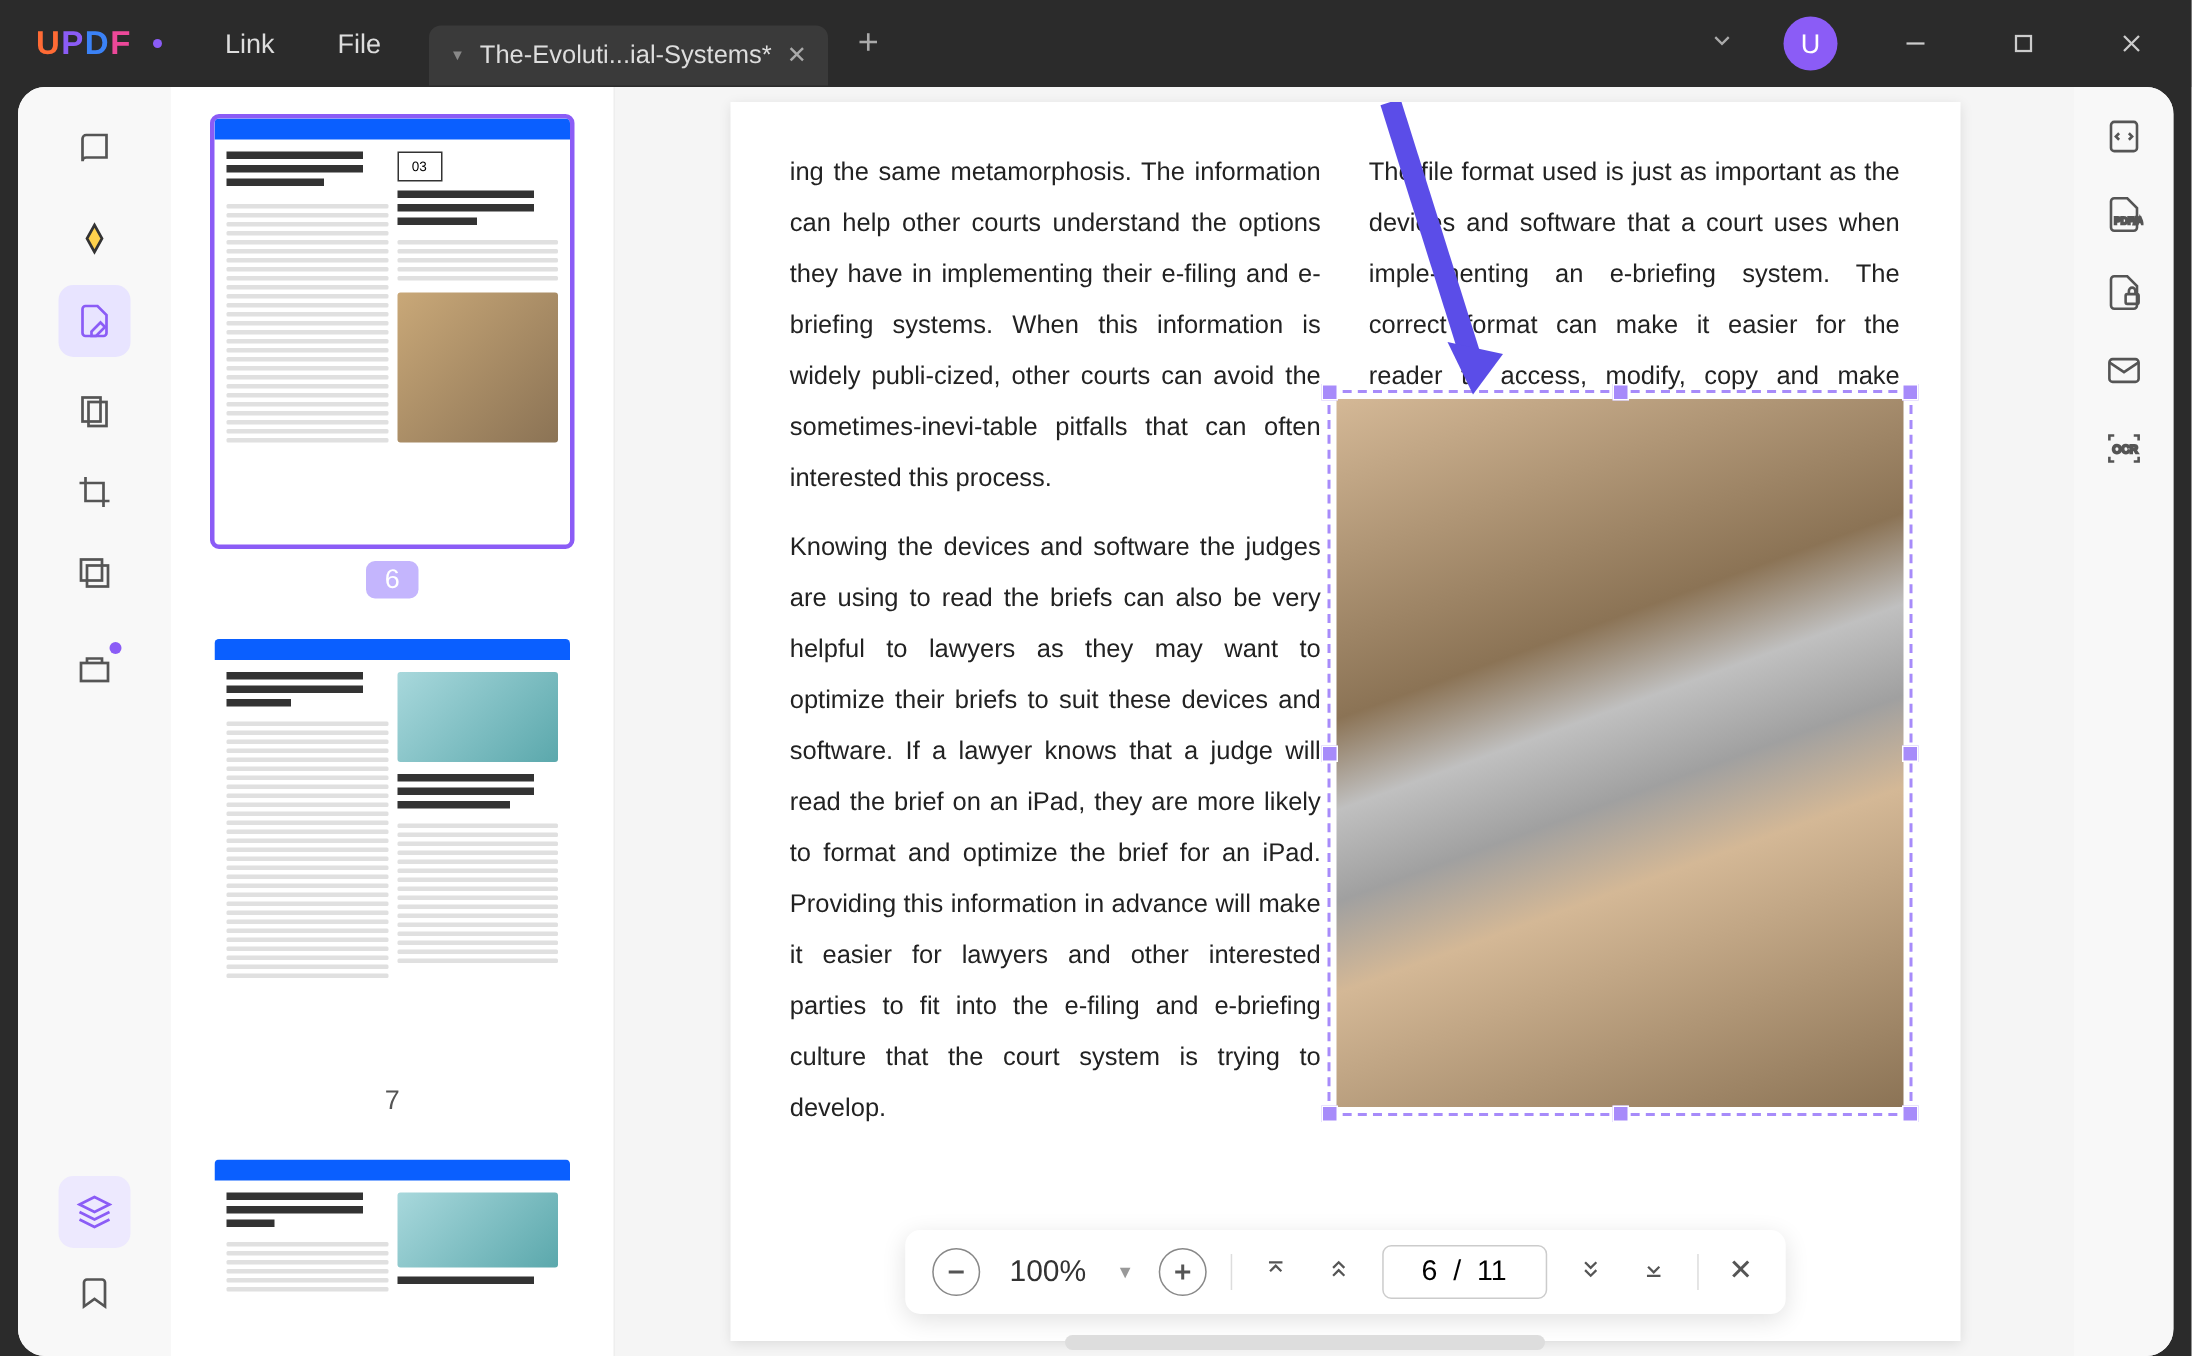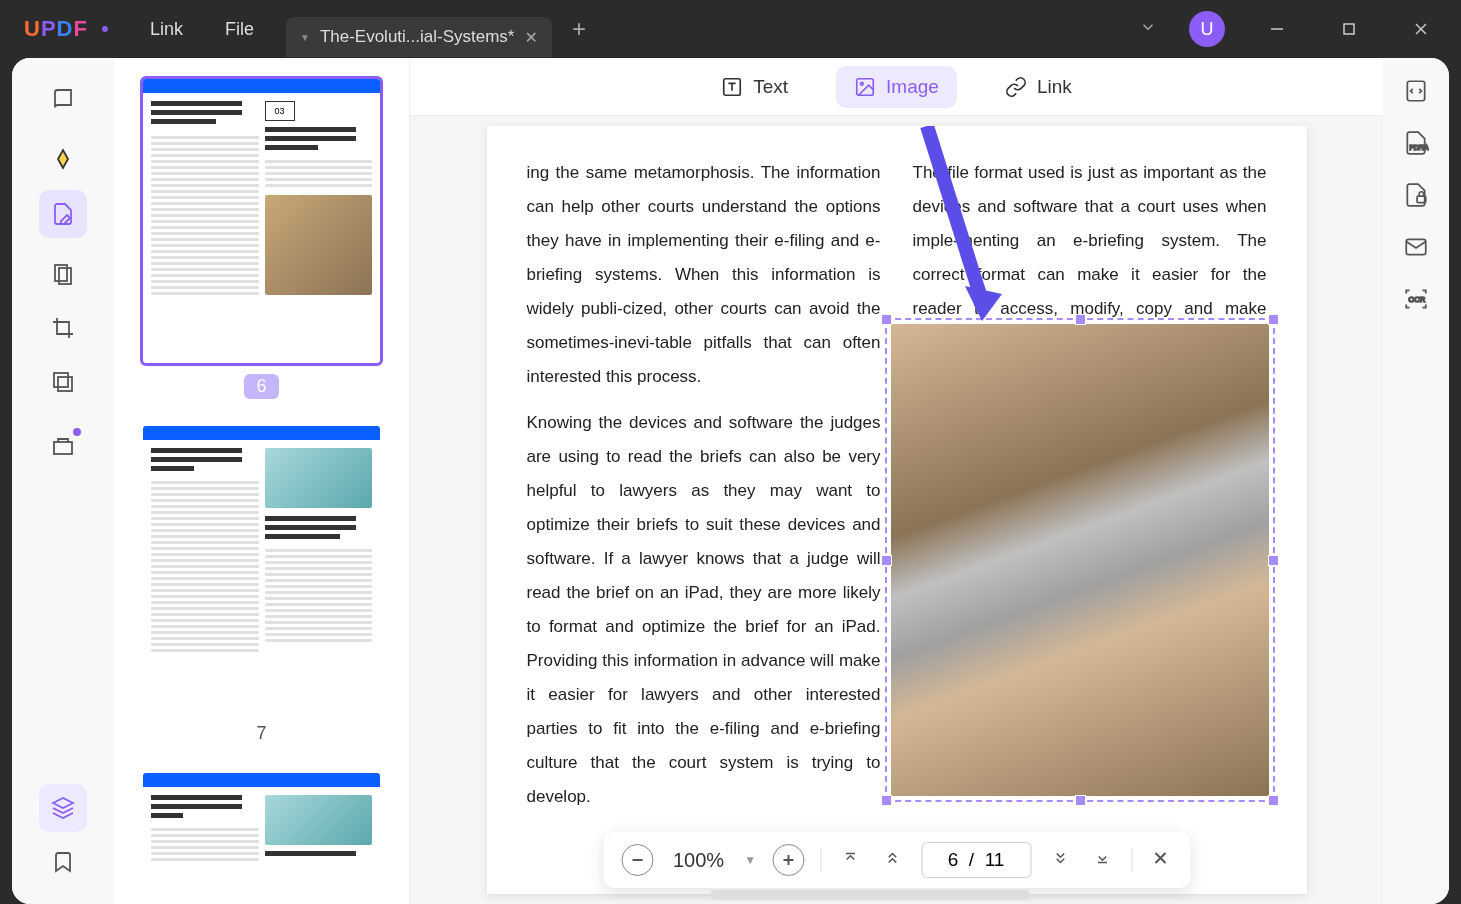--- a/index.html
+++ b/index.html
@@ -58,21 +58,21 @@
 .selected-image { position: absolute; right: 38px; top: 198px; width: 378px; height: 472px; }
 .img-content { width: 100%; height: 100%; background: linear-gradient(160deg, #d4b896 0%, #8b7355 35%, #c0c0c0 45%, #a0a0a0 55%, #d4b896 65%, #8b7355 100%); }
 .selection-box { position: absolute; inset: -6px; border: 2px dashed #a78bfa; pointer-events: none; }
 .handle { position: absolute; width: 11px; height: 11px; background: #a78bfa; border: 1px solid white; }
 .handle.tl { top: -6px; left: -6px; } .handle.tm { top: -6px; left: 50%; margin-left: -5px; } .handle.tr { top: -6px; right: -6px; }
 .handle.ml { top: 50%; left: -6px; margin-top: -5px; } .handle.mr { top: 50%; right: -6px; margin-top: -5px; }
 .handle.bl { bottom: -6px; left: -6px; } .handle.bm { bottom: -6px; left: 50%; margin-left: -5px; } .handle.br { bottom: -6px; right: -6px; }
 
 .arrow-overlay { position: absolute; top: 0; right: 300px; width: 100px; height: 210px; pointer-events: none; }
 
-.bottom-bar { position: absolute; bottom: 16px; left: 50%; transform: translateX(-50%); background: white; border-radius: 10px; box-shadow: 0 4px 16px rgba(0,0,0,0.12); display: flex; align-items: center; padding: 10px 18px; gap: 16px; }
+.bottom-bar { position: absolute; bottom: 28px; left: 50%; transform: translateX(-50%); background: white; border-radius: 10px; box-shadow: 0 4px 16px rgba(0,0,0,0.12); display: flex; align-items: center; padding: 10px 18px; gap: 16px; }
 .zoom-btn { width: 32px; height: 32px; border: 1.5px solid #888; border-radius: 50%; display: flex; align-items: center; justify-content: center; cursor: pointer; color: #555; }
 .zoom-val { font-size: 20px; color: #333; margin: 0 4px; }
 .zoom-dd { color: #999; font-size: 12px; }
 .bar-sep { width: 1px; height: 24px; background: #ddd; }
 .nav-btn { cursor: pointer; color: #555; padding: 4px; }
 .page-input { border: 1px solid #ccc; border-radius: 6px; padding: 6px 12px; font-size: 19px; width: 110px; text-align: center; }
 
 .right-sidebar { width: 66px; background: #f8f8f8; display: flex; flex-direction: column; align-items: center; padding-top: 20px; gap: 26px; }
 .right-btn { cursor: pointer; color: #555; display: flex; align-items: center; justify-content: center; }
 
@@ -319,44 +319,20 @@
         <div class="thumb-col">
           <div class="thumb-image desk" style="height:50px;margin-top:0"></div>
           <div style="height:6px"></div>
           <div class="thumb-heading"></div>
         </div>
       </div>
     </div>
   </div>
 
   <div class="main-area">
-    <div class="edit-toolbar">
-      <div class="edit-btn">
-        <svg width="22" height="22" viewBox="0 0 24 24" fill="none" stroke="currentColor" stroke-width="1.8">
-            <rect x="3" y="3" width="18" height="18" rx="2"></rect>
-            <path d="M8 8h8M12 8v8"></path>
-          </svg>
-        <span>Text</span>
-      </div>
-      <div class="edit-btn active">
-        <svg width="22" height="22" viewBox="0 0 24 24" fill="none" stroke="currentColor" stroke-width="1.8">
-            <rect x="3" y="3" width="18" height="18" rx="2"></rect>
-            <circle cx="8.5" cy="8.5" r="1.5"></circle>
-            <polyline points="21 15 16 10 5 21"></polyline>
-          </svg>
-        <span>Image</span>
-      </div>
-      <div class="edit-btn">
-        <svg width="22" height="22" viewBox="0 0 24 24" fill="none" stroke="currentColor" stroke-width="1.8">
-            <path d="M10 13a5 5 0 0 0 7.54.54l3-3a5 5 0 0 0-7.07-7.07l-1.72 1.71"></path>
-            <path d="M14 11a5 5 0 0 0-7.54-.54l-3 3a5 5 0 0 0 7.07 7.07l1.71-1.71"></path>
-          </svg>
-        <span>Link</span>
-      </div>
-    </div>
 
     <div class="doc-viewport">
       <div class="page">
         <div class="page-columns">
           <div class="page-col page-text">
             <p>ing the same metamorphosis. The information can help other courts understand the options they have in implementing their e-filing and e-briefing systems. When this information is widely publi-cized, other courts can avoid the sometimes-inevi-table pitfalls that can often interested this process.</p>
             <p>Knowing the devices and software the judges are using to read the briefs can also be very helpful to lawyers as they may want to optimize their briefs to suit these devices and software. If a lawyer knows that a judge will read the brief on an iPad, they are more likely to format and optimize the brief for an iPad. Providing this information in advance will make it easier for lawyers and other interested parties to fit into the e-filing and e-briefing culture that the court system is trying to develop.</p>
           </div>
           <div class="page-col page-text">
             <p>The file format used is just as important as the devices and software that a court uses when imple-menting an e-briefing system. The correct format can make it easier for the reader to access, modify, copy and make annotations.</p>

